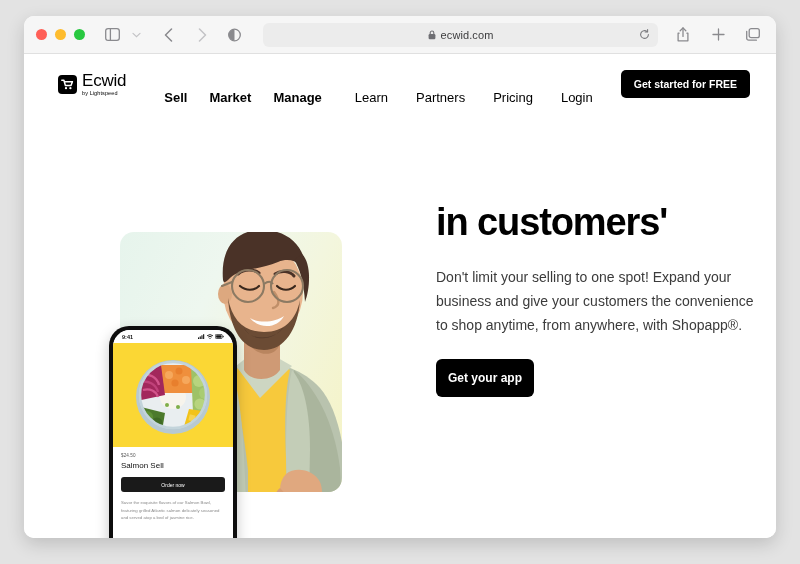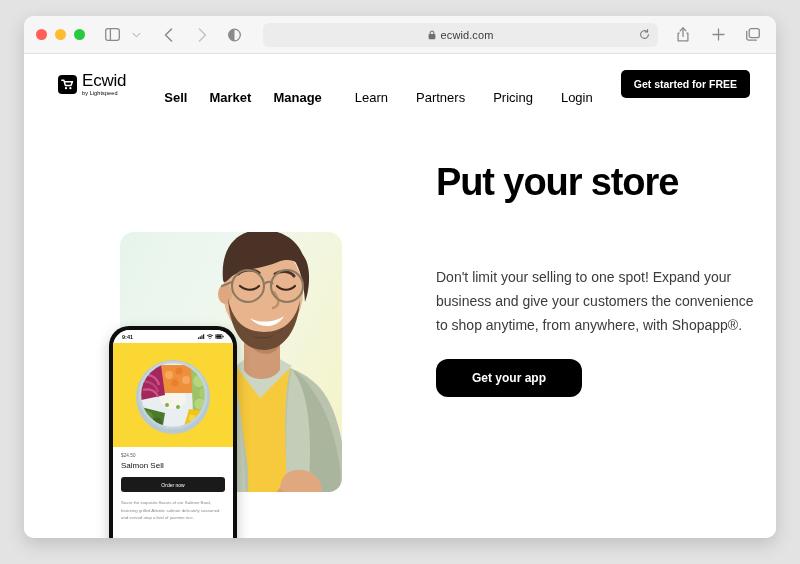--- a/index.html
+++ b/index.html
@@ -187,21 +187,21 @@
     line-height: 1.06; letter-spacing: -1.1px;
   }
   .subcopy {
     margin-top: 22px;
     font-size: 14px; color: #3b3b3b; line-height: 1.72;
   }
   .hero-btn {
     margin-top: 22px;
     background: #000; color: #fff;
     font-size: 12px; font-weight: bold;
-    padding: 12px 36px; border-radius: 12px;
+    padding: 12px 12px; border-radius: 6px;
     border: none; cursor: pointer;
   }
 </style>
 </head>
 <body>
 
 <div class="browser-window">
 
   <div class="browser-toolbar">
     <div class="traffic-lights">
@@ -462,22 +462,22 @@
               <button class="p-order">Order now</button>
               <div class="p-desc">Savor the exquisite flavors of our Salmon Bowl, featuring grilled Atlantic salmon delicately seasoned and served atop a bed of jasmine rice.</div>
             </div>
 
           </div>
         </div>
       </div>
 
       <div class="hero-copy">
         <h1 class="headline">
-          <span>Put your store</span><br>
           <br>
+          <span>in customers'</span><br>
         </h1>
         <p class="subcopy">Don't limit your selling to one spot! Expand your business and give your customers the convenience to shop anytime, from anywhere, with Shopapp®.</p>
         <button class="hero-btn">Get your app</button>
       </div>
 
     </div>
   </div>
 </div>
 
 </body></html>

